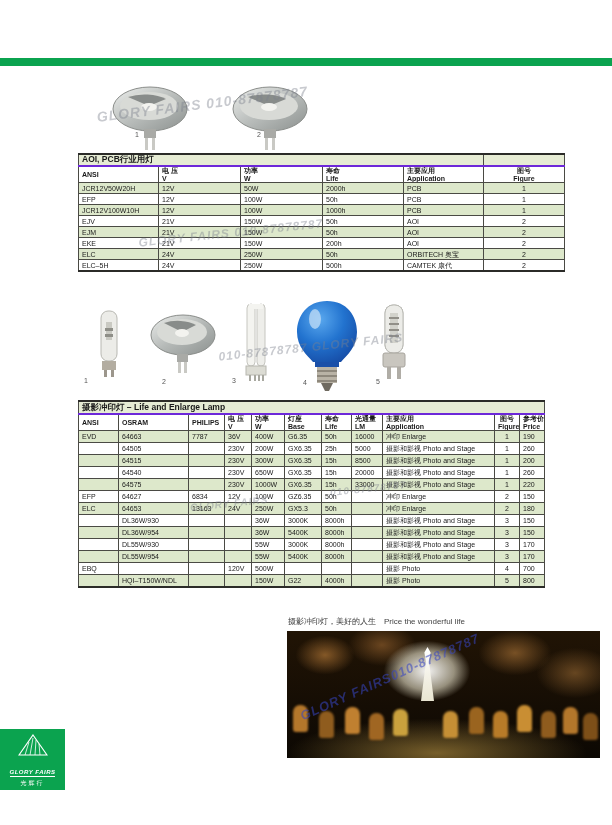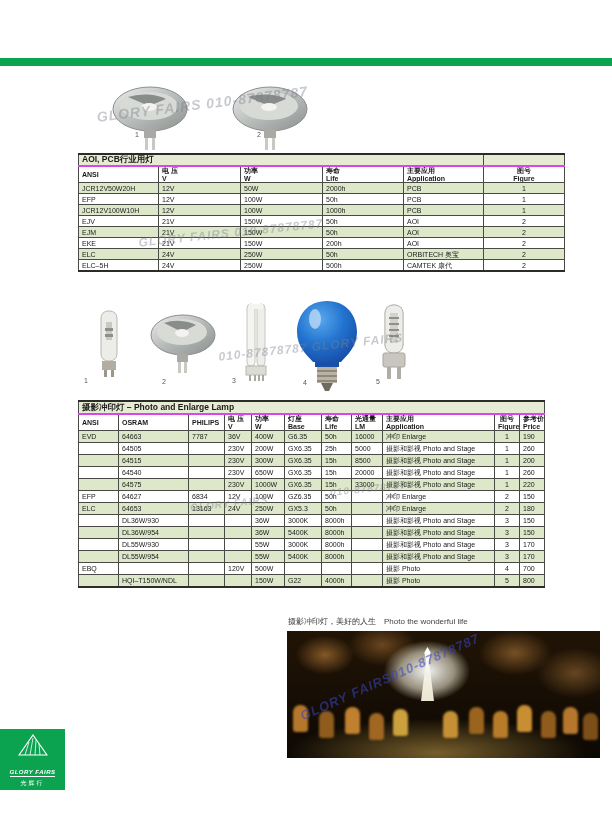--- a/index.html
+++ b/index.html
@@ -5,21 +5,21 @@
   html,body{margin:0;padding:0;background:#fff;}
   .page{position:relative;width:612px;height:825px;background:#ffffff;overflow:hidden;
         font-family:"Liberation Sans","DejaVu Sans",sans-serif;color:#1a1a1a;}
   .accent-bar{position:absolute;left:0;top:58px;width:612px;height:8px;background:#0ba34f;}
 
   
   table.cat{border-collapse:collapse;table-layout:fixed;position:absolute;background:#fff;
             font-size:7px;line-height:1.1;color:#1a1a1a;}
   table.cat td{border:1px solid #4a4a44;padding:0 3px;overflow:hidden;white-space:nowrap;vertical-align:middle;}
   tr.title-row td{background:#e6ecd4;font-weight:bold;font-size:8.5px;height:15px;
-                  border-top:2px solid #2b2b28;border-bottom:2px solid #d946ef;}
+                  border-top:2px solid #2b2b28;border-bottom:2px solid #6d28d9;}
   tr.hdr td{background:#fff;font-weight:bold;height:22px;}
   tr.hdr .l2{font-weight:bold;}
   #t1 tbody td{height:10px;}
   #t2 tbody td{height:11px;}
   tbody tr.alt td{background:#dde8cb;}
   td.c{text-align:center;}
   #t1{left:78px;top:153px;width:486px;border-bottom:2px solid #2b2b28;}
   #t2{left:78px;top:400px;width:466px;border-bottom:2px solid #2b2b28;}
 
   
@@ -303,21 +303,21 @@
               <col style="width:33px">
         <col style="width:37px">
         <col style="width:30px">
         <col style="width:31px">
               <col style="width:112px">
         <col style="width:25px">
         <col style="width:25px">
       </colgroup>
     <tbody>
       <tr class="title-row">
-        <td colspan="11">摄影冲印灯 – Photo and Enlarge Lamp</td>
+        <td colspan="11">摄影冲印灯 – Life and Enlarge Lamp</td>
       </tr>
       <tr class="hdr">
         <td><span>ANSI</span></td>
         <td><span>OSRAM</span></td>
         <td><span>PHILIPS</span></td>
         <td>
             <div>电 压</div>
             <div class="l2">V</div>
           </td>
         <td>
@@ -517,21 +517,21 @@
           <td>4000h</td>
           <td></td>
           <td>摄影  Photo</td>
           <td class="c">5</td>
           <td>800</td>
         </tr>
       </tbody>
   </table>
 
   <div class="caption">
-    <span>摄影冲印灯，美好的人生</span><span class="en">Photo the  wonderful life</span>
+    <span>摄影冲印灯，美好的人生</span><span class="en">Price the  wonderful life</span>
   </div>
   <div class="photo">
     <div class="performers"></div>
     <div class="angel"></div>
     <div class="wm wm-blue" style="left:14px;top:78px;font-size:13px;transform:rotate(-24deg);transform-origin:left;">GLORY FAIRS010-87878787</div>
   </div>
 
   <div class="wm" style="left:96px;top:96px;font-size:14px;transform:rotate(-7deg);">GLORY FAIRS  010-87878787</div>
   <div class="wm" style="left:138px;top:226px;font-size:12px;transform:rotate(-6deg);">GLORY FAIRS    010-87878787</div>
   <div class="wm" style="left:218px;top:340px;font-size:12px;transform:rotate(-6deg);">010-87878787  GLORY FAIRS</div>

